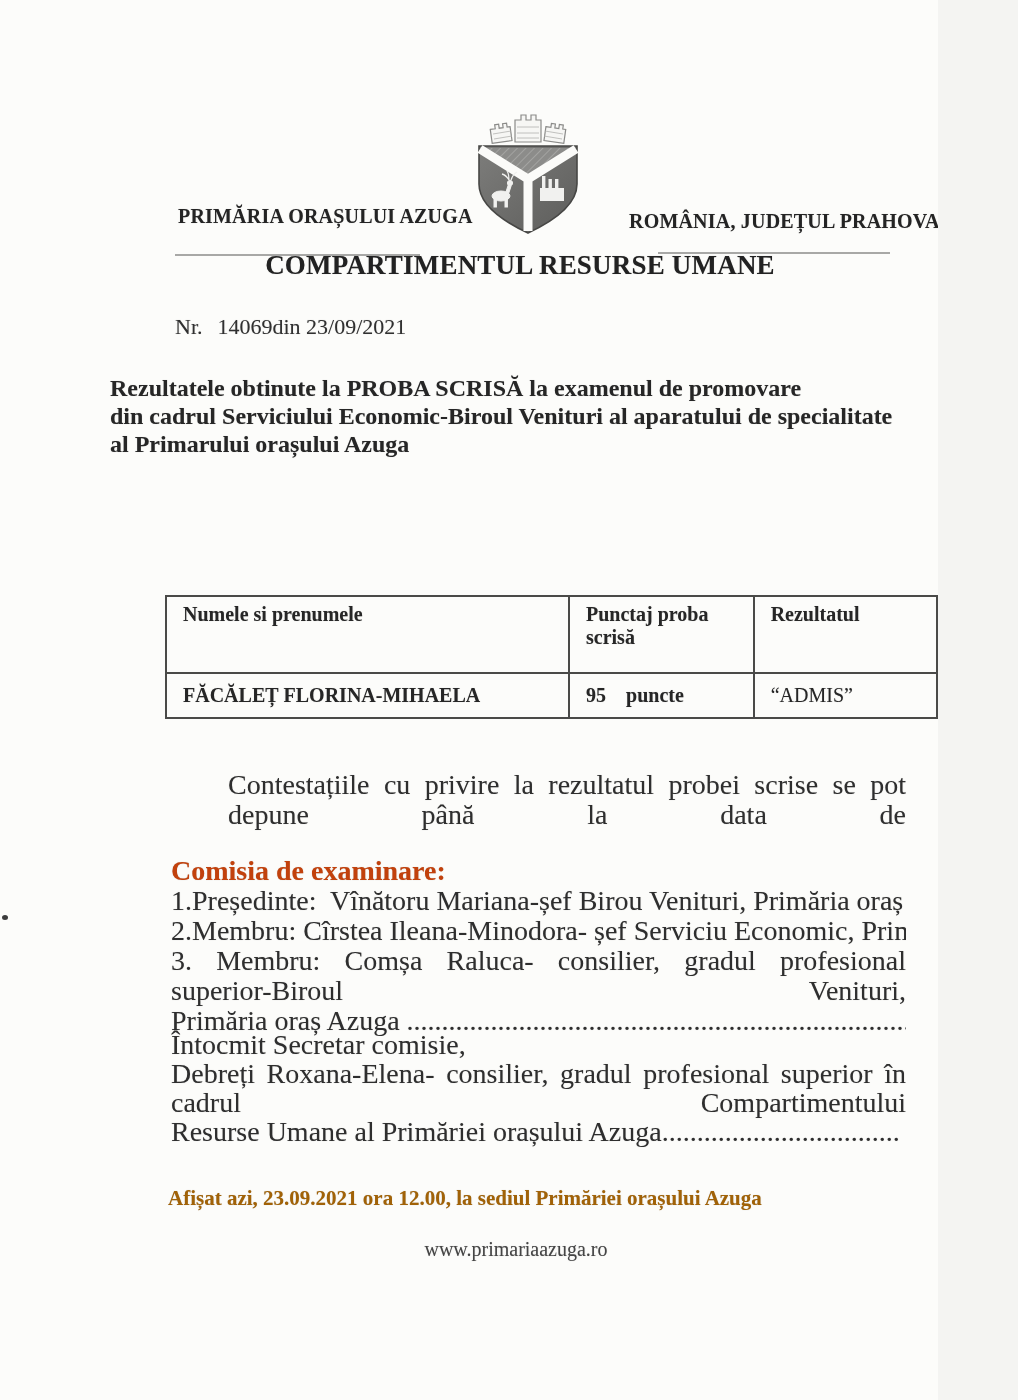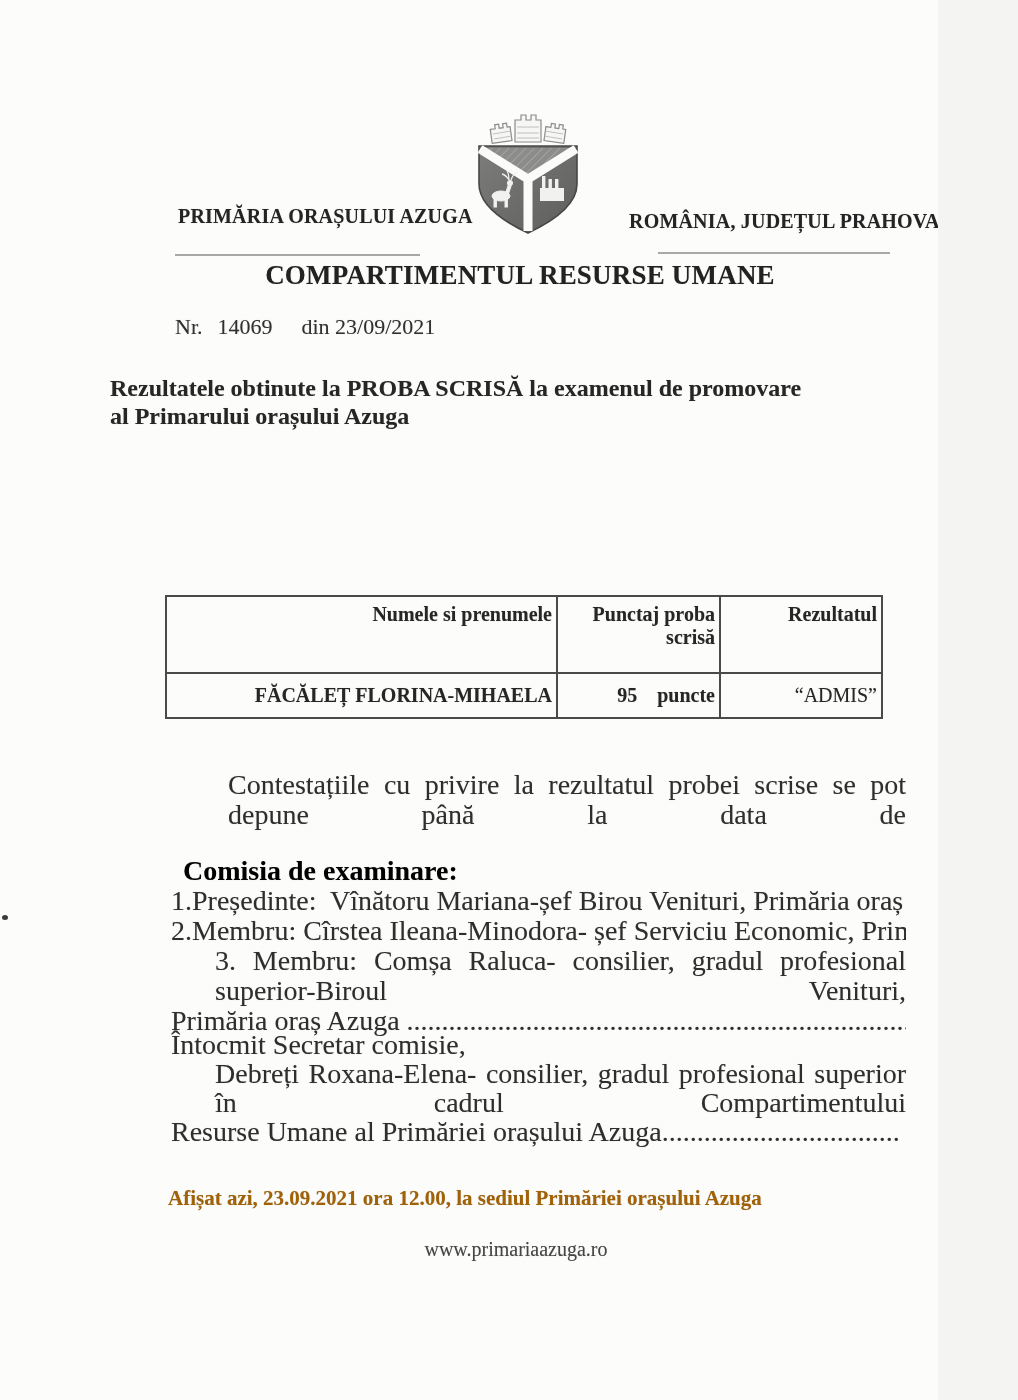--- a/index.html
+++ b/index.html
@@ -16,61 +16,61 @@
   .abs{position:absolute;}
   .soft{text-shadow:0 0 1px rgba(50,50,50,.25);}
 
   
   .org-name{
     font-weight:bold;font-size:20px;letter-spacing:.2px;color:#242424;
     white-space:nowrap;
   }
   .hdr-rule{height:2px;background:#a8a8a6;}
   .dept-title{
-    left:130px;top:260px;width:780px;text-align:center;
+    left:130px;top:250px;width:780px;text-align:center;
     font-weight:bold;font-size:27px;letter-spacing:.2px;color:#222;
     white-space:nowrap;
   }
   .ref-line{left:175px;top:314px;font-size:22px;color:#303030;white-space:nowrap;}
   .ref-line .num{margin-left:15px;}
-  .ref-line .suf{margin-left:29px;}
+  .ref-line .suf{margin-left:0;}
 
   
   .doc-title{
     left:110px;top:374px;width:800px;text-align:left;
     font-weight:bold;font-size:24px;line-height:28px;color:#262626;
   }
 
   
   table.results{
     position:absolute;left:165px;top:595px;
     border-collapse:collapse;table-layout:fixed;
     font-size:20px;color:#262626;
   }
   table.results td{
     border:2px solid #4a4a48;
-    text-align:right;padding:0 4px;
+    text-align:left;padding:0 16px;
     overflow:hidden;
   }
   td.c1{width:381px;}
   td.c2{width:153px;}
   td.c3{width:152px;}
   tr.hdr td{height:69px;vertical-align:top;padding-top:6px;font-weight:bold;}
   tr.dat td{height:43px;vertical-align:middle;}
   tr.dat td.c1, tr.dat td.c2{font-weight:bold;}
   td.pre{white-space:pre;}
 
   
   .bodytext{font-size:28px;line-height:30px;color:#2e2e2e;}
   .contestation{left:140px;top:770px;width:766px;}
   .contestation .l1{padding-left:88px;text-align:justify;text-align-last:justify;}
   .commission{left:171px;top:856px;width:735px;}
-  .commission .heading{font-weight:bold;color:#000000;margin-left:12px;}
+  .commission .heading{font-weight:bold;color:#c2410c;}
   .clip{white-space:pre;overflow:hidden;}
-  .jlast{text-align:justify;text-align-last:justify;margin-left:44px;}
+  .jlast{text-align:justify;text-align-last:justify;}
   .secretary{left:171px;top:1030px;width:735px;line-height:29px;}
   .ctr{}
   .posted{
     left:168px;top:1186px;width:740px;
     font-weight:bold;font-size:21px;color:#a16207;white-space:nowrap;
   }
   .website{left:121px;top:1238px;width:790px;text-align:center;font-size:20px;color:#454545;}
   b{color:#232323;}
 
   
@@ -143,20 +143,21 @@
   <div class="abs hdr-rule" style="left:658px;top:252px;width:232px;"></div>
 
   <div class="abs dept-title soft">COMPARTIMENTUL RESURSE UMANE</div>
 
   <div class="abs ref-line soft">
     <span>Nr.</span><span class="num">14069</span><span class="suf">din 23/09/2021</span>
   </div>
 
   <div class="abs doc-title soft">
     <div>Rezultatele obtinute la PROBA SCRISĂ la examenul de promovare</div>
+    <div>din cadrul Serviciului Economic-Biroul Venituri al aparatului de specialitate</div>
     <div>al Primarului orașului Azuga</div>
   </div>
 
   <table class="results soft">
     <tbody>
         <tr class="hdr">
       <td class="c1">Numele si prenumele</td>
       <td class="c2">Punctaj proba scrisă</td>
       <td class="c3">Rezultatul</td>
     </tr>

